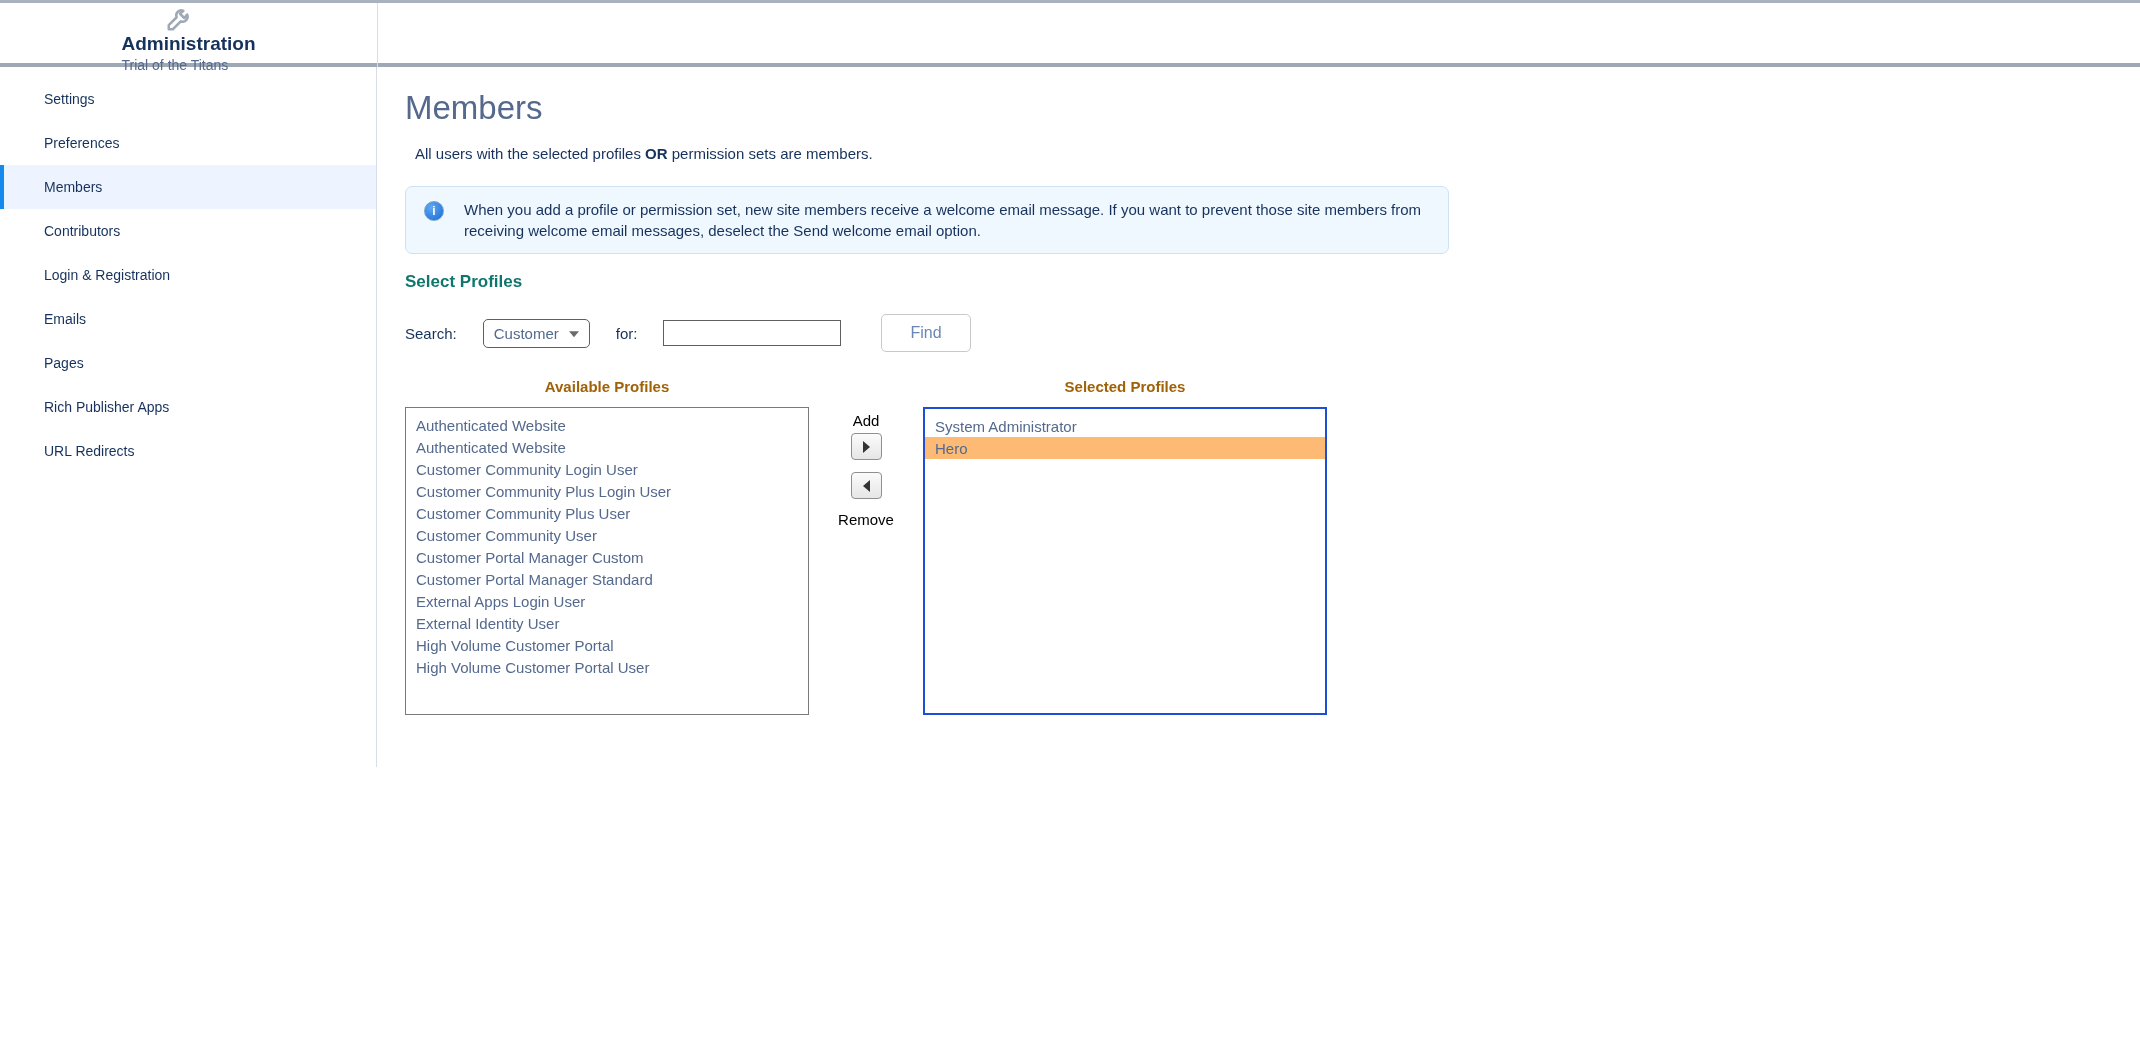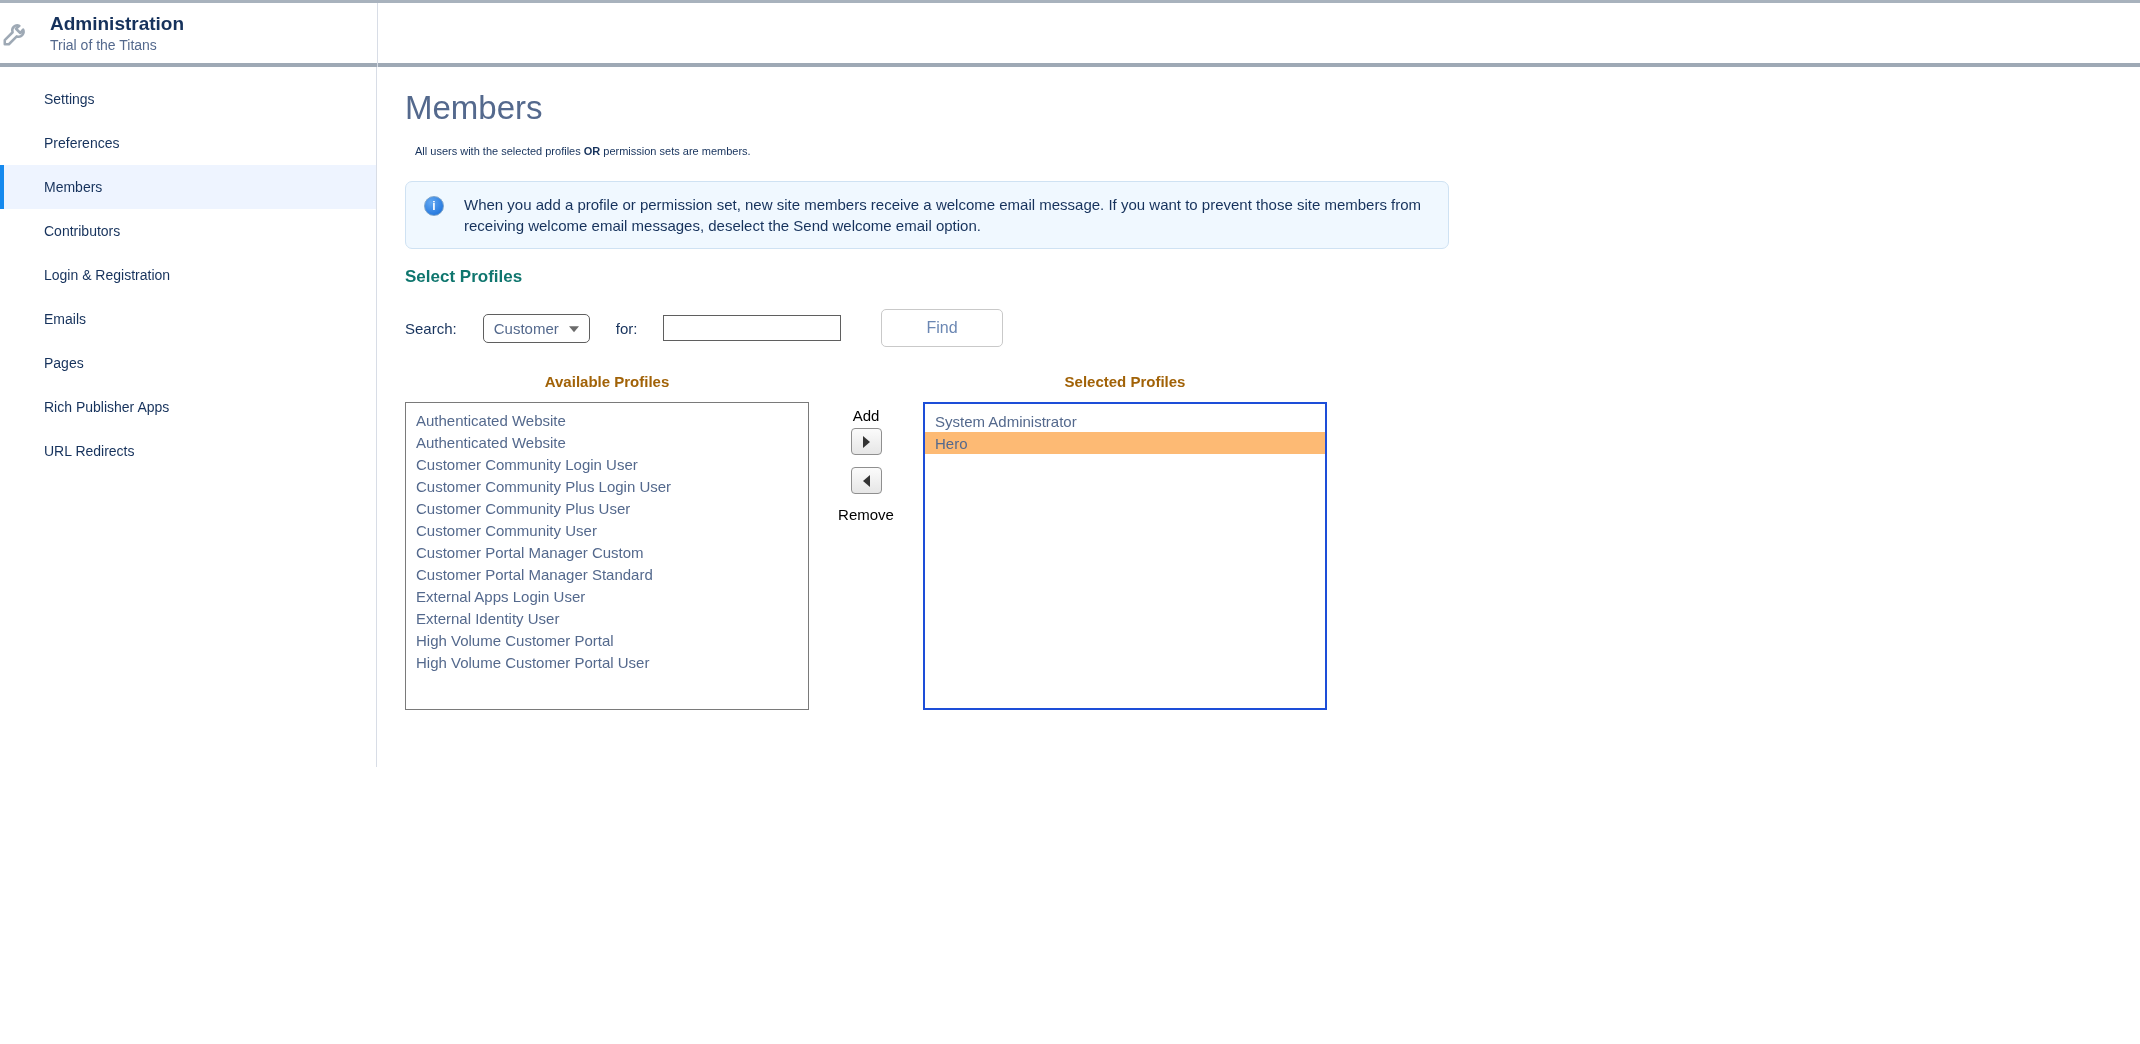--- a/index.html
+++ b/index.html
@@ -16,20 +16,21 @@
     align-items: center;
     height: 64px;
     border-bottom: 4px solid #9ea9b5;
     position: relative;
   }
   .header-left {
     display: flex;
     align-items: center;
     width: 377px;
     height: 100%;
+    flex-direction: column;
   }
   .header-divider {
     position: absolute;
     left: 377px;
     top: 0;
     width: 1px;
     height: 64px;
     background: #d8dde6;
   }
   .header-icon {
@@ -66,21 +67,21 @@
     padding: 22px 28px;
     max-width: 1100px;
   }
   .page-title {
     font-size: 33px;
     font-weight: 400;
     color: #54698d;
     margin: 0 0 18px 0;
   }
   .subhead {
-    font-size: 11px;
+    font-size: 15px;
     margin: 0 0 24px 10px;
   }
   .subhead .bold { font-weight: 700; }
 
   .info-box {
     display: flex;
     align-items: flex-start;
     background: #f0f8ff;
     border: 1px solid #cfe2f3;
     border-radius: 7px;
@@ -137,21 +138,21 @@
   .text-input {
     border: 1px solid #5f5f5f;
     height: 26px;
     width: 178px;
     padding: 0 6px;
     font-size: 14px;
     background: #fff;
   }
   .find-btn {
     height: 38px;
-    padding: 0 44px;
+    padding: 0 28px;
     border: 1px solid #c9c9c9;
     border-radius: 5px;
     background: #fff;
     color: #6b87b3;
     font-size: 16px;
     cursor: pointer;
     margin-left: 14px;
   }
 
   .duel {

